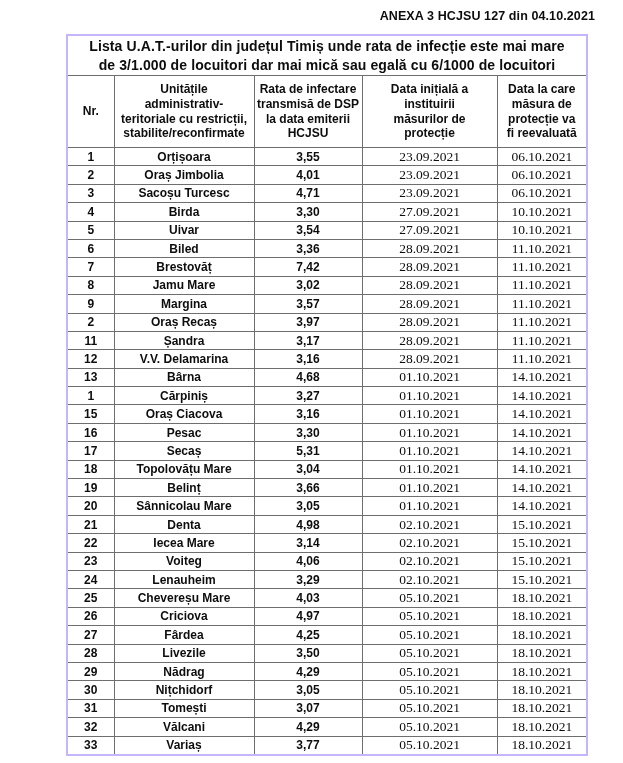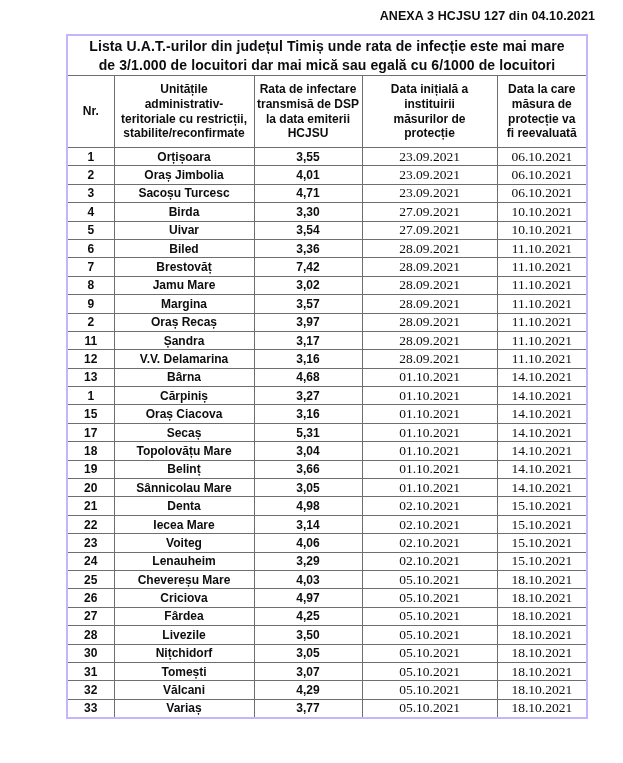--- a/index.html
+++ b/index.html
@@ -225,20 +225,27 @@
     </tr>
 
     <tr>
       <td class="c-nr">15</td>
       <td class="c-uat">Oraș Ciacova</td>
       <td class="c-rate">3,16</td>
       <td class="c-date">01.10.2021</td>
       <td class="c-date">14.10.2021</td>
     </tr>
 
+    <tr>
+      <td class="c-nr">16</td>
+      <td class="c-uat">Pesac</td>
+      <td class="c-rate">3,30</td>
+      <td class="c-date">01.10.2021</td>
+      <td class="c-date">14.10.2021</td>
+    </tr>
 
     <tr>
       <td class="c-nr">17</td>
       <td class="c-uat">Secaș</td>
       <td class="c-rate">5,31</td>
       <td class="c-date">01.10.2021</td>
       <td class="c-date">14.10.2021</td>
     </tr>
 
     <tr>
@@ -322,20 +329,27 @@
     </tr>
 
     <tr>
       <td class="c-nr">28</td>
       <td class="c-uat">Livezile</td>
       <td class="c-rate">3,50</td>
       <td class="c-date">05.10.2021</td>
       <td class="c-date">18.10.2021</td>
     </tr>
 
+    <tr>
+      <td class="c-nr">29</td>
+      <td class="c-uat">Nădrag</td>
+      <td class="c-rate">4,29</td>
+      <td class="c-date">05.10.2021</td>
+      <td class="c-date">18.10.2021</td>
+    </tr>
 
     <tr>
       <td class="c-nr">30</td>
       <td class="c-uat">Nițchidorf</td>
       <td class="c-rate">3,05</td>
       <td class="c-date">05.10.2021</td>
       <td class="c-date">18.10.2021</td>
     </tr>
 
     <tr>

